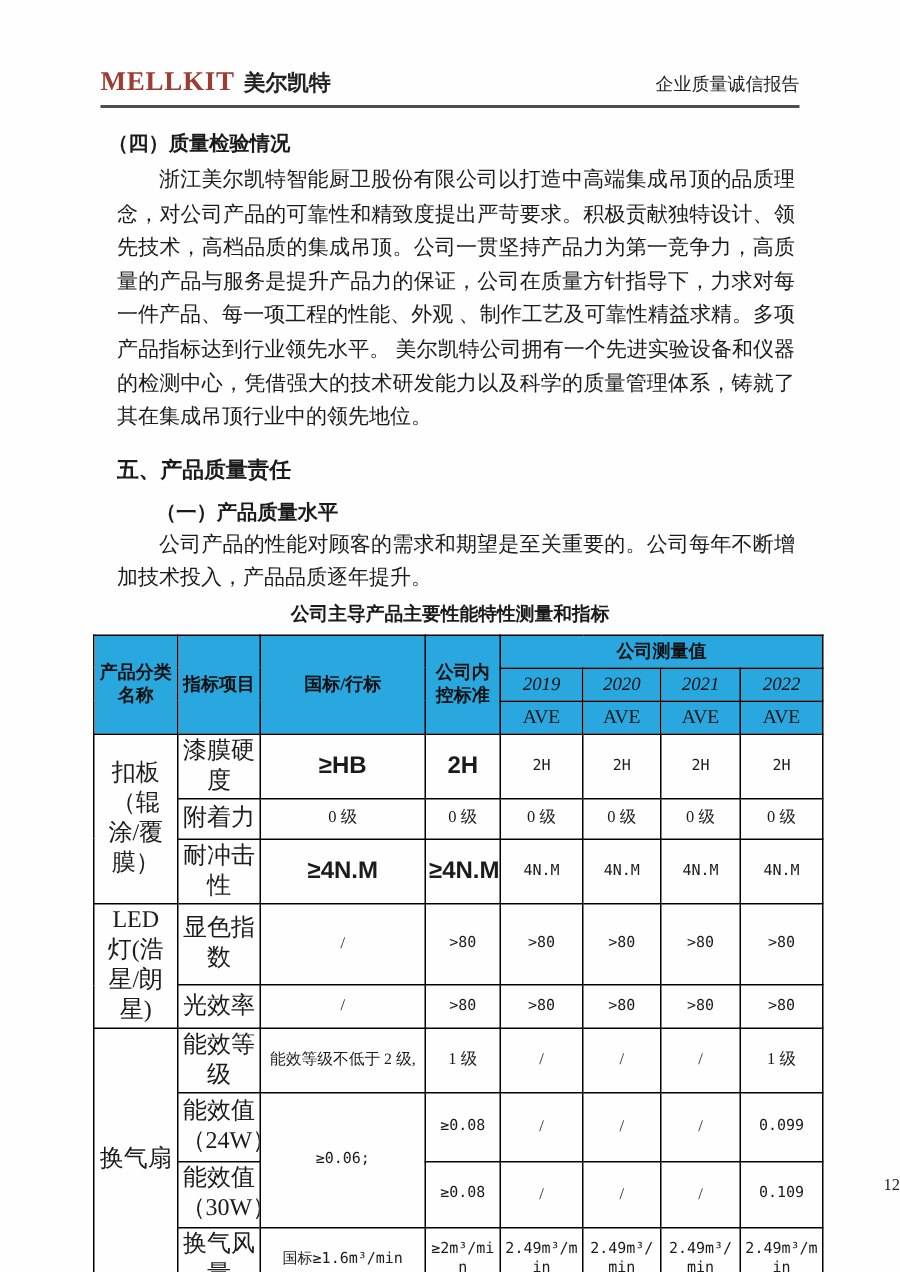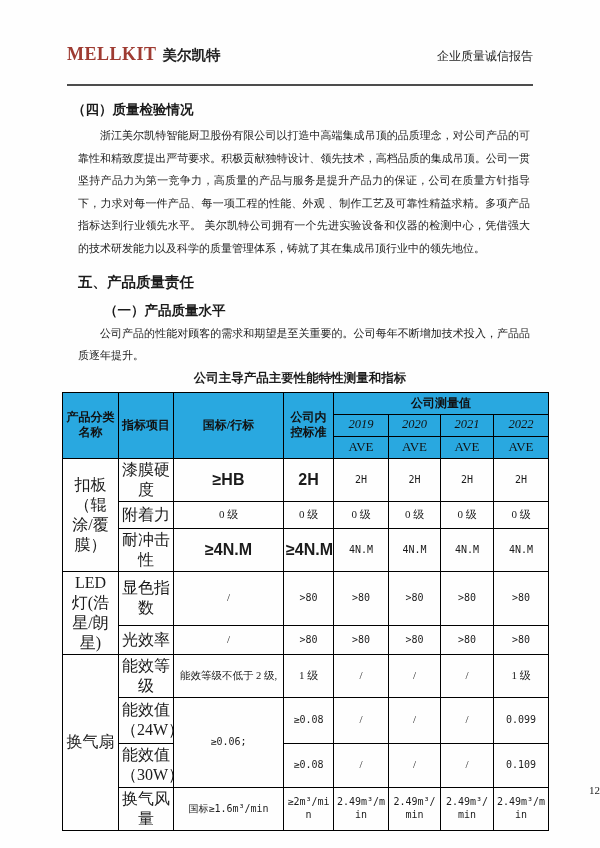--- a/index.html
+++ b/index.html
@@ -11,40 +11,40 @@
   body{
     width:600px;height:848px;
     background:#fefefe;
     position:relative;
     font-family:"Liberation Serif", serif;
     color:#1b1b1b;
     overflow:hidden;
   }
   .page-header{
     margin:44px 67px 0 67px;
-    padding-bottom:19px;
+    padding-bottom:5px;
     border-bottom:2px solid var(--rule_gray);
     display:flex;
     justify-content:space-between;
     align-items:baseline;
   }
   .brand-en{
     font-size:18px;font-weight:bold;color:var(--brand_red);letter-spacing:.5px;
   }
   .brand-cn{
     font-size:14.5px;font-weight:bold;color:#222;margin-left:6px;
   }
   .doc-title{font-size:12px;color:#222;}
   .h4{
     margin:15px 70px 5px 72px;
     font-size:13.5px;font-weight:bold;
   }
   .para{
     margin:2px 70px 0 78px;
-    font-size:11px;line-height:22.6px;
+    font-size:14px;line-height:22.6px;
     text-align:justify;text-indent:2em;
   }
   .h5{
     margin:13px 70px 0 78px;
     font-size:14.5px;font-weight:bold;
   }
   .h5-1{
     margin:10px 70px 0 104px;
     font-size:13.5px;font-weight:bold;
   }

